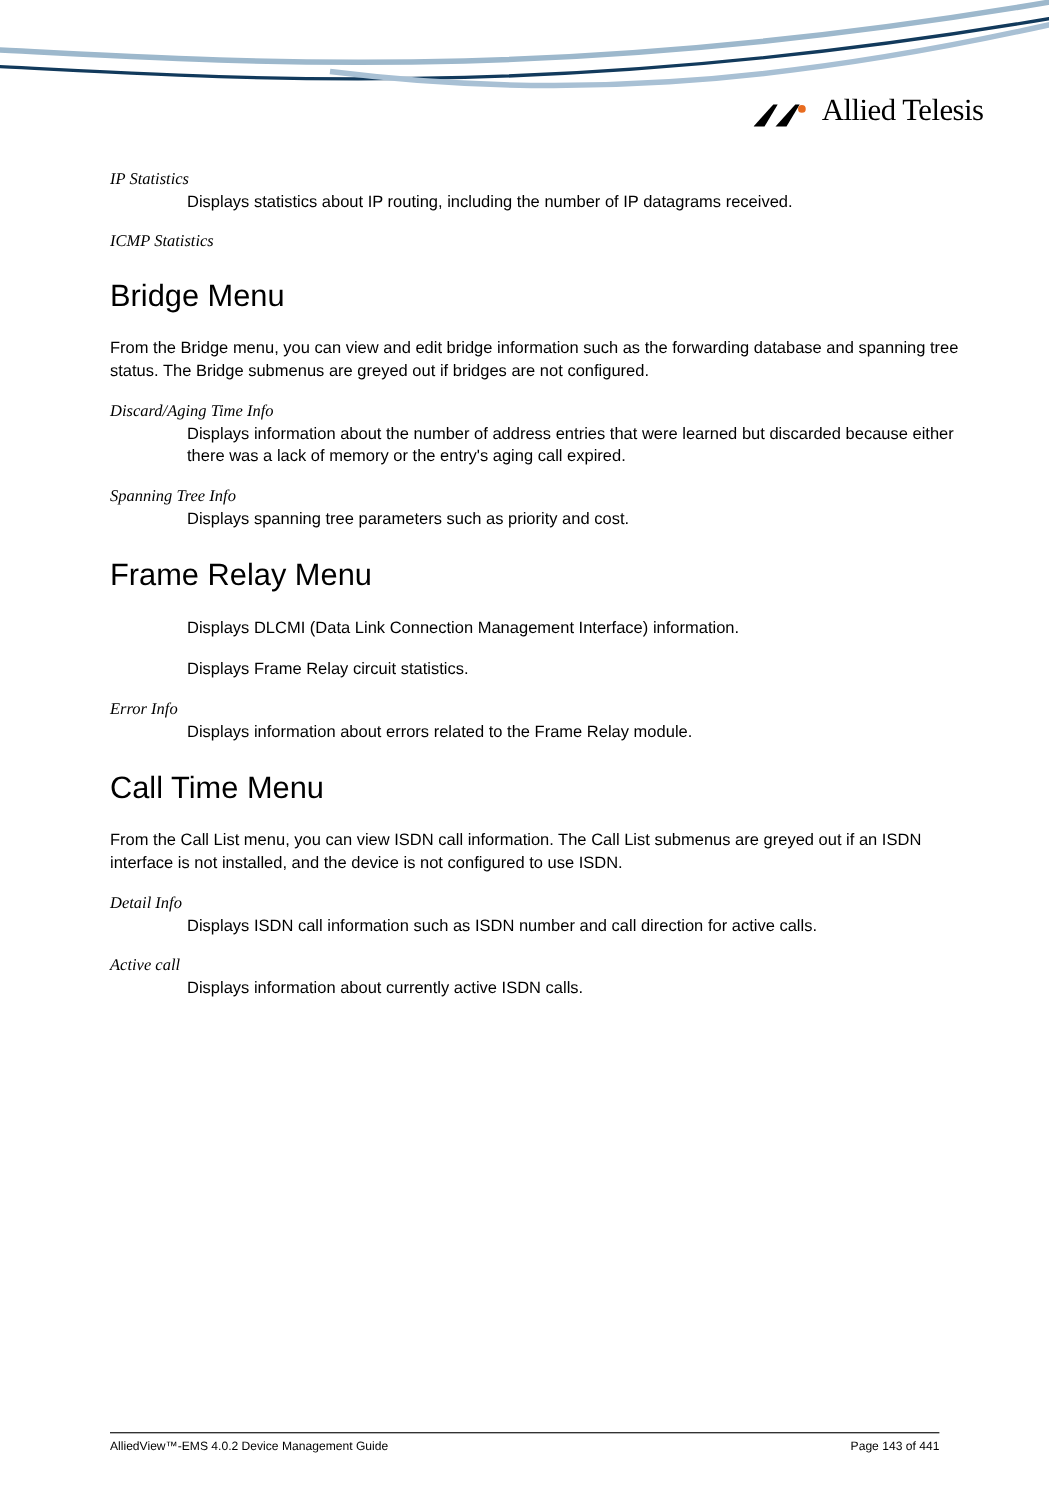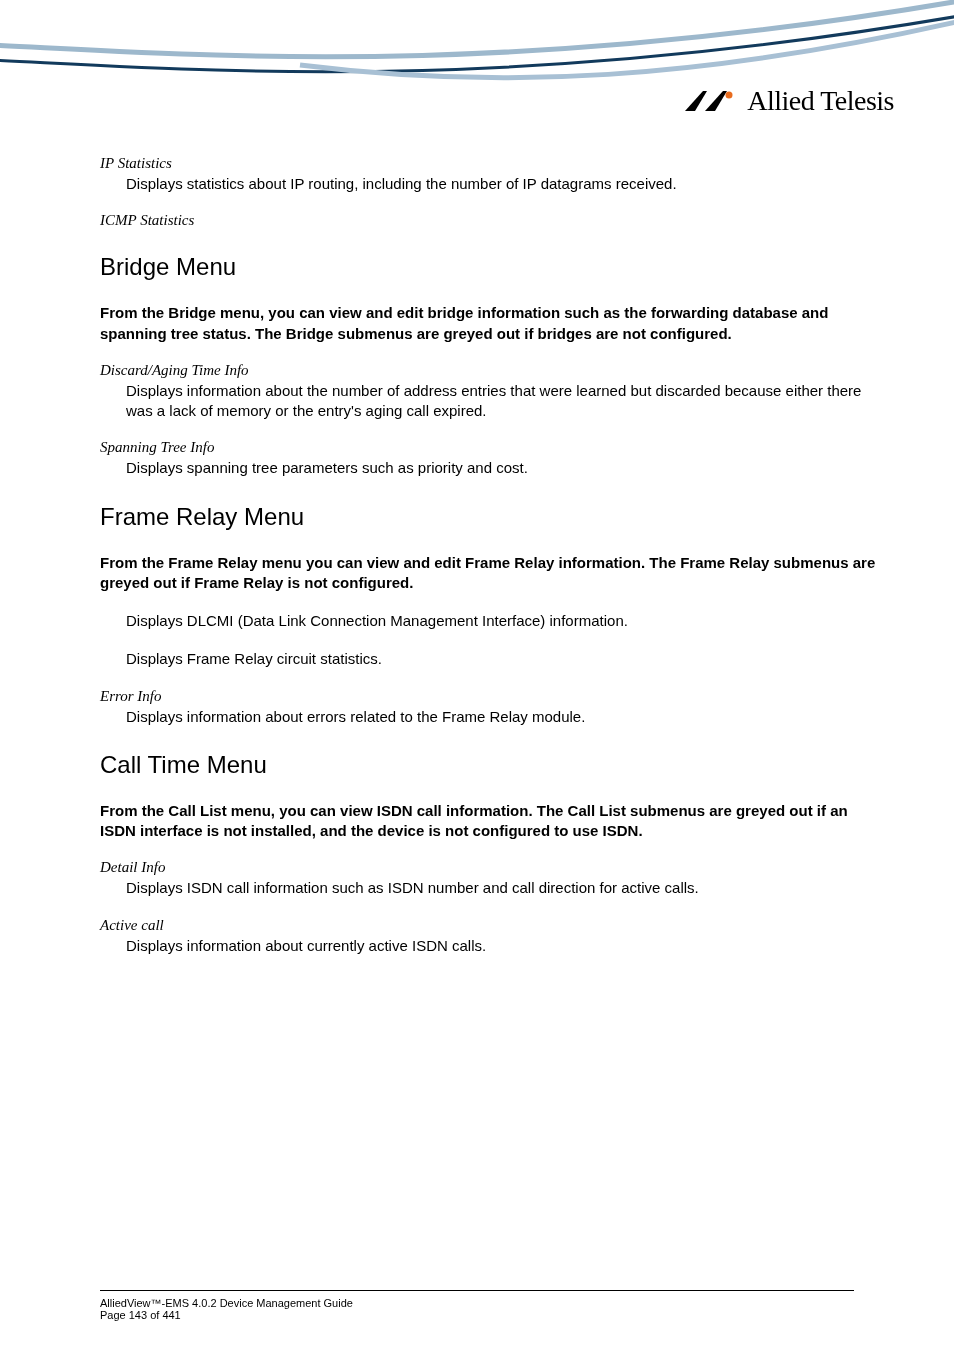--- a/index.html
+++ b/index.html
@@ -26,21 +26,21 @@
   .header-graphic svg {
     width: 100%;
     height: 100%;
   }
 
   .brand {
     position: absolute;
     top: 85px;
     right: 60px;
     display: flex;
-    align-items: center;
+    align-items: flex-end;
     gap: 6px;
   }
   .brand-logo svg {
     display: block;
   }
   .brand-text {
     font-family: Georgia, "Times New Roman", serif;
     font-size: 28px;
     font-weight: 400;
     color: #000;
@@ -56,51 +56,49 @@
     font-family: Georgia, "Times New Roman", serif;
     font-style: italic;
     font-size: 15px;
     margin: 0 0 2px 0;
   }
 
   .desc {
     font-family: "Segoe UI", Arial, sans-serif;
     font-size: 15px;
     line-height: 1.35;
-    margin: 0 0 18px 26px;
+    margin: 0 0 18px 70px;
   }
 
   .section-heading {
     font-family: "Segoe UI", Arial, sans-serif;
-    font-size: 24px;
+    font-size: 28px;
     font-weight: 400;
     margin: 24px 0 22px 0;
   }
 
   .section-intro {
     font-family: "Segoe UI", Arial, sans-serif;
     font-size: 15px;
     line-height: 1.35;
     margin: 0 0 18px 0;
-    font-weight: bold;
   }
 
   
   .footer {
     position: absolute;
     left: 100px;
     right: 100px;
     bottom: 30px;
     border-top: 1px solid #000;
     padding-top: 6px;
     display: flex;
     justify-content: space-between;
     font-family: "Segoe UI", Arial, sans-serif;
     font-size: 11px;
-    flex-direction: column;
   }
 </style>
 </head>
 <body>
 
 <div class="header-graphic">
   <svg viewBox="0 0 954 130" preserveAspectRatio="none">
     <path d="M -10 60 C 200 70, 500 95, 965 15" stroke="#123a5c" stroke-width="3" fill="none"></path>
     <path d="M -10 45 C 200 55, 500 80, 965 0" stroke="#9db8cc" stroke-width="5" fill="none"></path>
     <path d="M 300 65 C 500 90, 700 80, 965 20" stroke="#a8c0d4" stroke-width="5" fill="none"></path>
@@ -125,21 +123,20 @@
   <p class="term">ICMP Statistics</p>
 
   <h2 class="section-heading">Bridge Menu</h2>
   <p class="section-intro">From the Bridge menu, you can view and edit bridge information such as the forwarding database and spanning tree status. The Bridge submenus are greyed out if bridges are not configured.</p>
   <p class="term">Discard/Aging Time Info</p>
   <p class="desc">Displays information about the number of address entries that were learned but discarded because either there was a lack of memory or the entry's aging call expired.</p>
   <p class="term">Spanning Tree Info</p>
   <p class="desc">Displays spanning tree parameters such as priority and cost.</p>
 
   <h2 class="section-heading">Frame Relay Menu</h2>
-  <p class="section-intro">From the Frame Relay menu you can view and edit Frame Relay information. The Frame Relay submenus are greyed out if Frame Relay is not configured.</p>
   <p class="desc">Displays DLCMI (Data Link Connection Management Interface) information.</p>
   <p class="desc">Displays Frame Relay circuit statistics.</p>
   <p class="term">Error Info</p>
   <p class="desc">Displays information about errors related to the Frame Relay module.</p>
 
   <h2 class="section-heading">Call Time Menu</h2>
   <p class="section-intro">From the Call List menu, you can view ISDN call information. The Call List submenus are greyed out if an ISDN interface is not installed, and the device is not configured to use ISDN.</p>
   <p class="term">Detail Info</p>
   <p class="desc">Displays ISDN call information such as ISDN number and call direction for active calls.</p>
   <p class="term">Active call</p>

